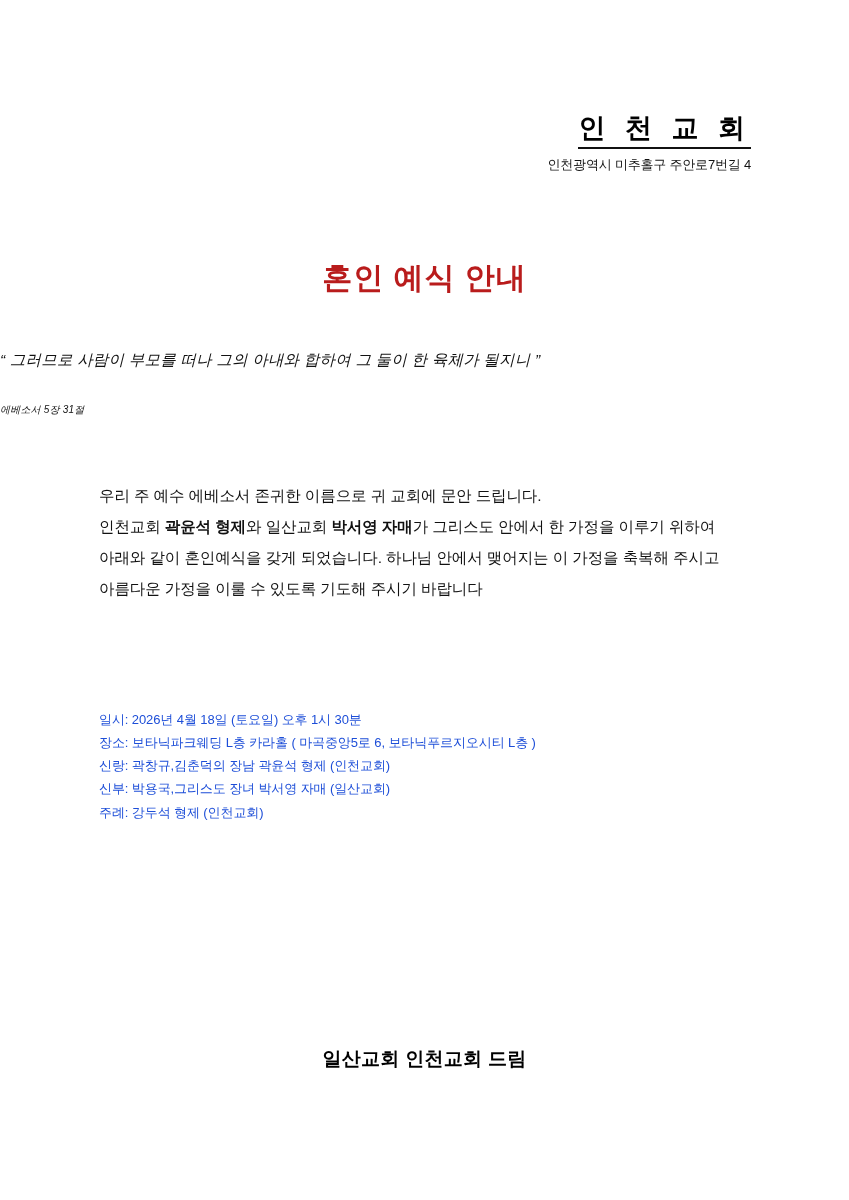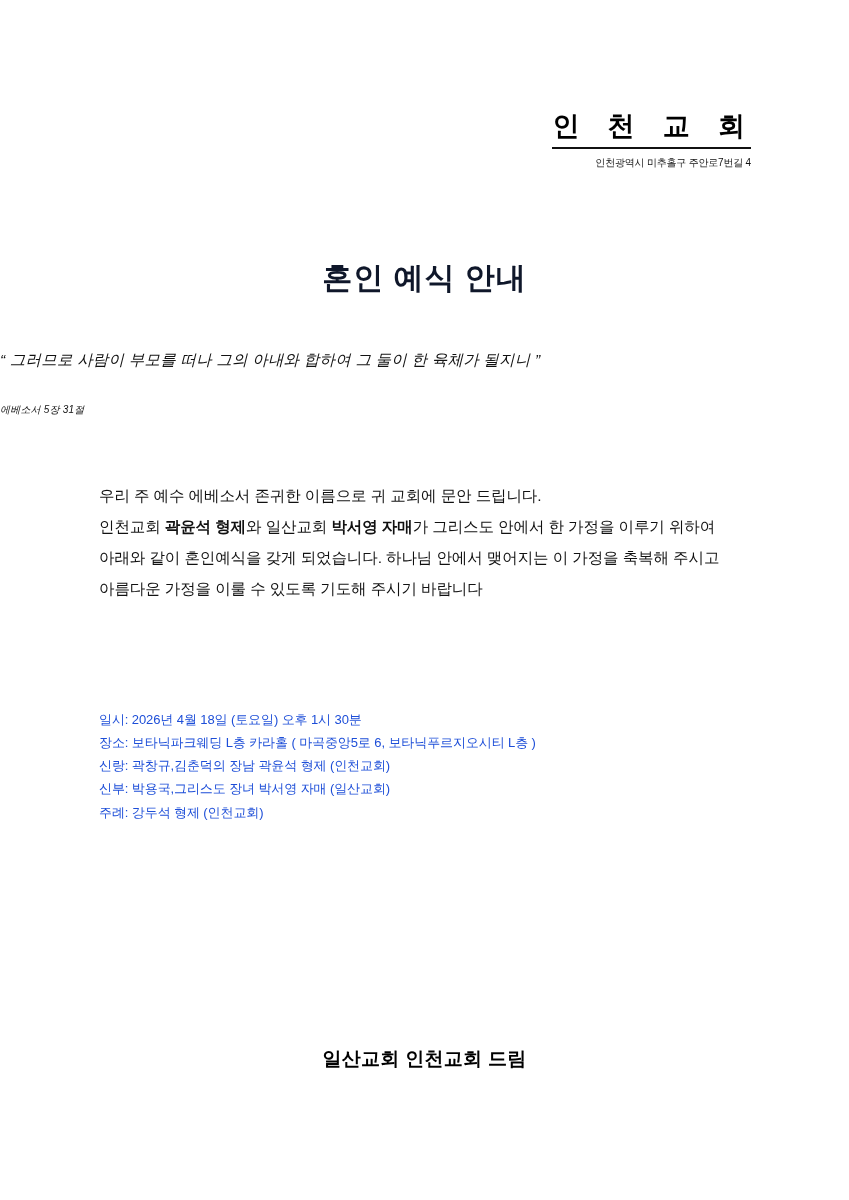--- a/index.html
+++ b/index.html
@@ -31,40 +31,39 @@
   }
   .church-name {
     font-size: 27px;
     font-weight: bold;
     letter-spacing: 6px;
     line-height: 1.2;
     border-bottom: 2px solid #111;
     padding-bottom: 3px;
     display: inline-block;
     color: #000;
-    font-family: Liberation Mono, monospace;
   }
   .church-address {
-    font-size: 10px;
+    font-size: 13px;
     margin-top: 7px;
     color: #111;
     letter-spacing: -0.2px;
   }
 
   
   .doc-title {
     position: absolute;
     top: 258px;
     left: 0;
     width: 849px;
     text-align: center;
     font-size: 30px;
     font-weight: bold;
     letter-spacing: 1px;
-    color: #0f172a;
+    color: #b91c1c;
   }
 
   
   .scripture {
     position: absolute;
     top: 350px;
     left: 0;
     width: 849px;
     text-align: left;
   }

